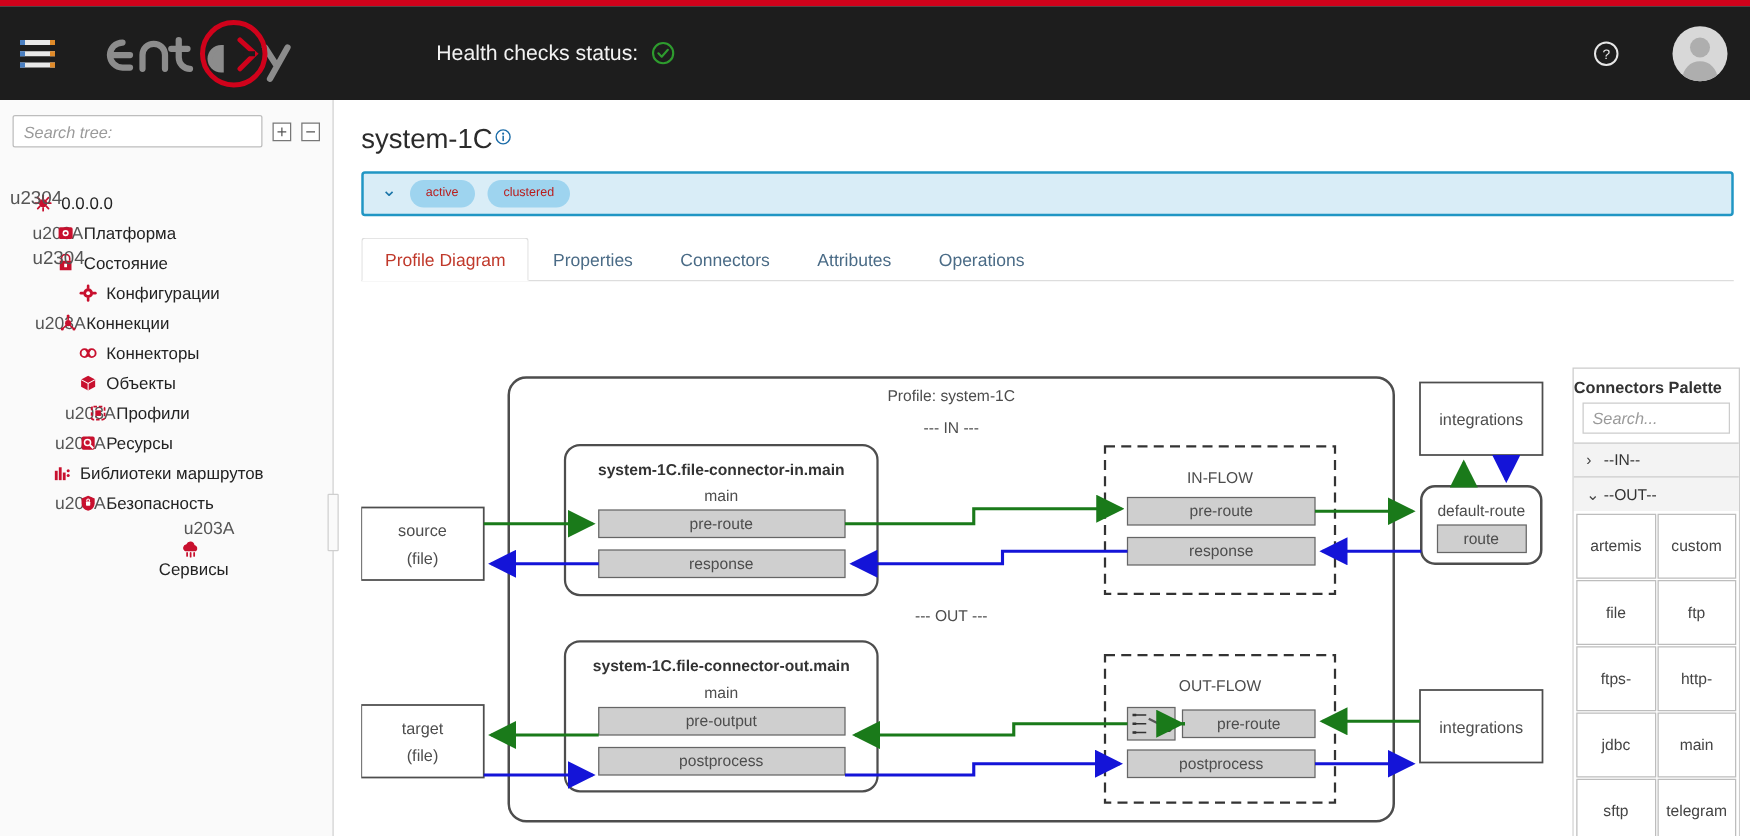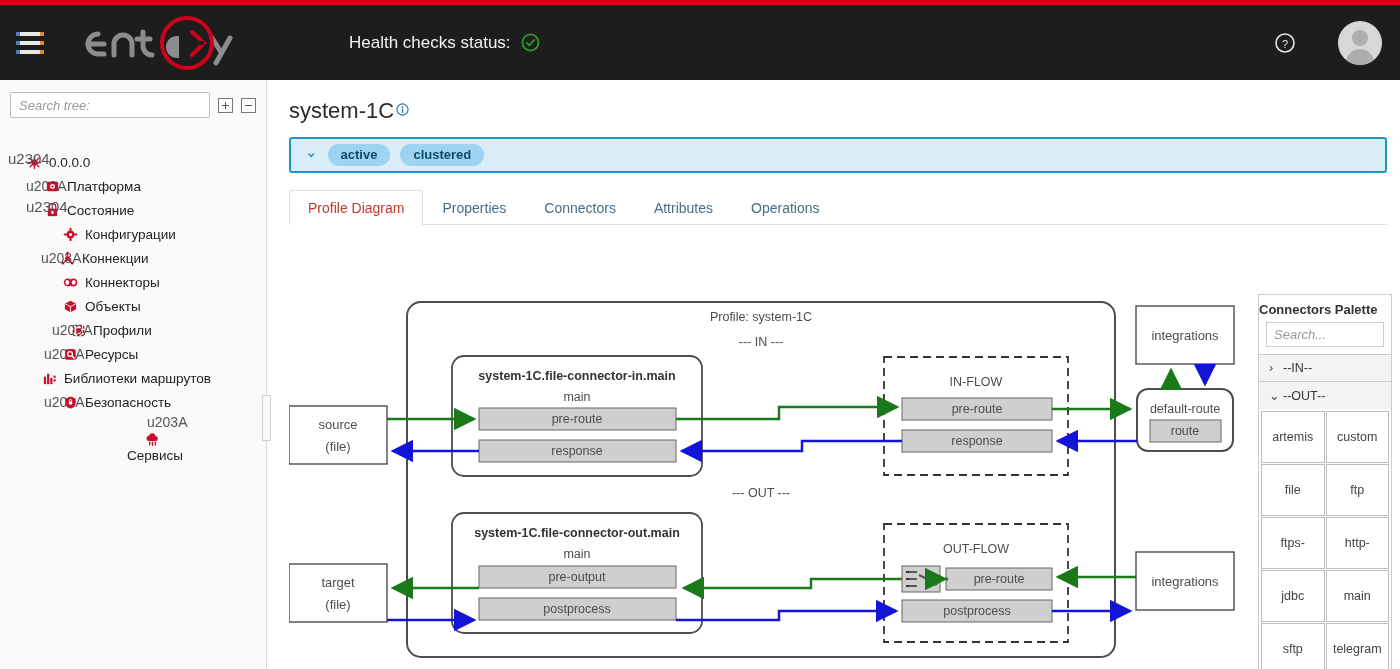--- a/index.html
+++ b/index.html
@@ -75,22 +75,22 @@
   #page-title { font-size: 22px; color:#2b2b2b; display:flex; align-items:flex-start; gap:2px; }
   #page-title .info-ico { width:13px; height:13px; margin-top:-2px;}
 
   #status-bar {
     margin-top: 13px; margin-right: 13px; height: 36px; background:#d9edf7;
     border:2px solid #2196c4; border-radius:3px; display:flex; align-items:center;
     gap: 10px; padding-left: 14px;
   }
   #status-bar .sb-caret { color:#1b75a8; font-size:15px; position:relative; top:-3px;}
   .chip {
-    background:#9ed4ef; color:#0c4a6e; border-radius: 11px;
-    padding: 3px 13px; font-size: 13px; line-height:16px;font-weight:bold;
+    background:#9ed4ef; color:#b91c1c; border-radius: 11px;
+    padding: 3px 13px; font-size: 10px; line-height:16px;
   }
 
   #tabs { margin-top: 16px; display:flex; border-bottom:1px solid #ddd; margin-right:13px;}
   .tab {
     padding: 9px 18px 8px 18px; font-size: 14px; color:#4a6b86; cursor:pointer;
     border:1px solid transparent; position:relative; top:1px;
   }
   .tab.active {
     color:#c0392b; background:#fff; border:1px solid #ddd; border-bottom-color:#fff;
     border-radius:3px 3px 0 0;
@@ -244,21 +244,21 @@
               <g stroke="#c8102e" stroke-width="2.2" stroke-linecap="round">
                 <path d="M8 1.8 L8 3.4"></path>
                 <path d="M8 12.6 L8 14.2"></path>
                 <path d="M1.8 8 L3.4 8"></path>
                 <path d="M12.6 8 L14.2 8"></path>
               </g>
             </svg>
           </span>
           <span class="t-label">Конфигурации</span>
         </div>
-        <div class="tree-node" style="padding-left: 41px;">
+        <div class="tree-node" style="padding-left: 28px;">
           <span class="caret right"></span>
           <span class="t-ico">
             <svg width="15" height="15" viewBox="0 0 16 16">
               <circle cx="8" cy="8" r="2.6" fill="#c8102e"></circle>
               <g stroke="#c8102e" stroke-width="1.4" stroke-linecap="round">
                 <path d="M8 2 L8 5"></path>
                 <path d="M3 13 L6.5 9.8"></path>
                 <path d="M13 13 L9.5 9.8"></path>
               </g>
               <circle cx="8" cy="2" r="1.3" fill="#c8102e"></circle>

